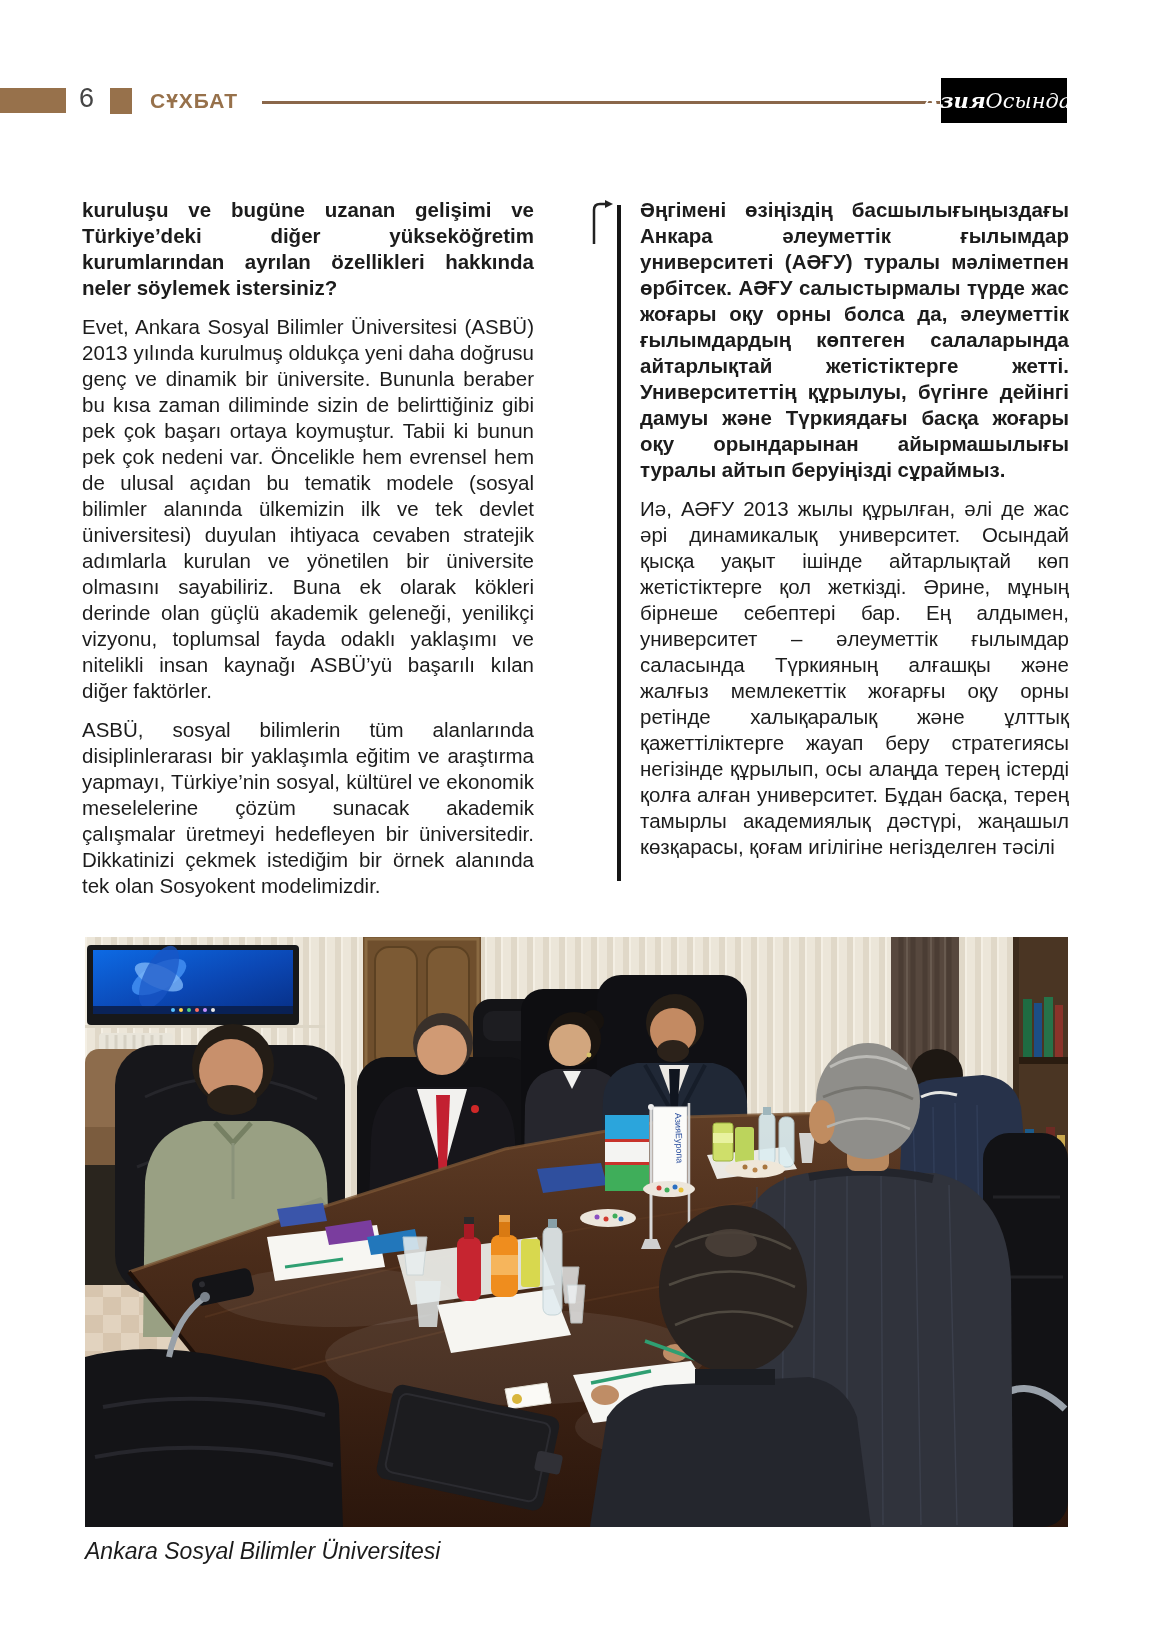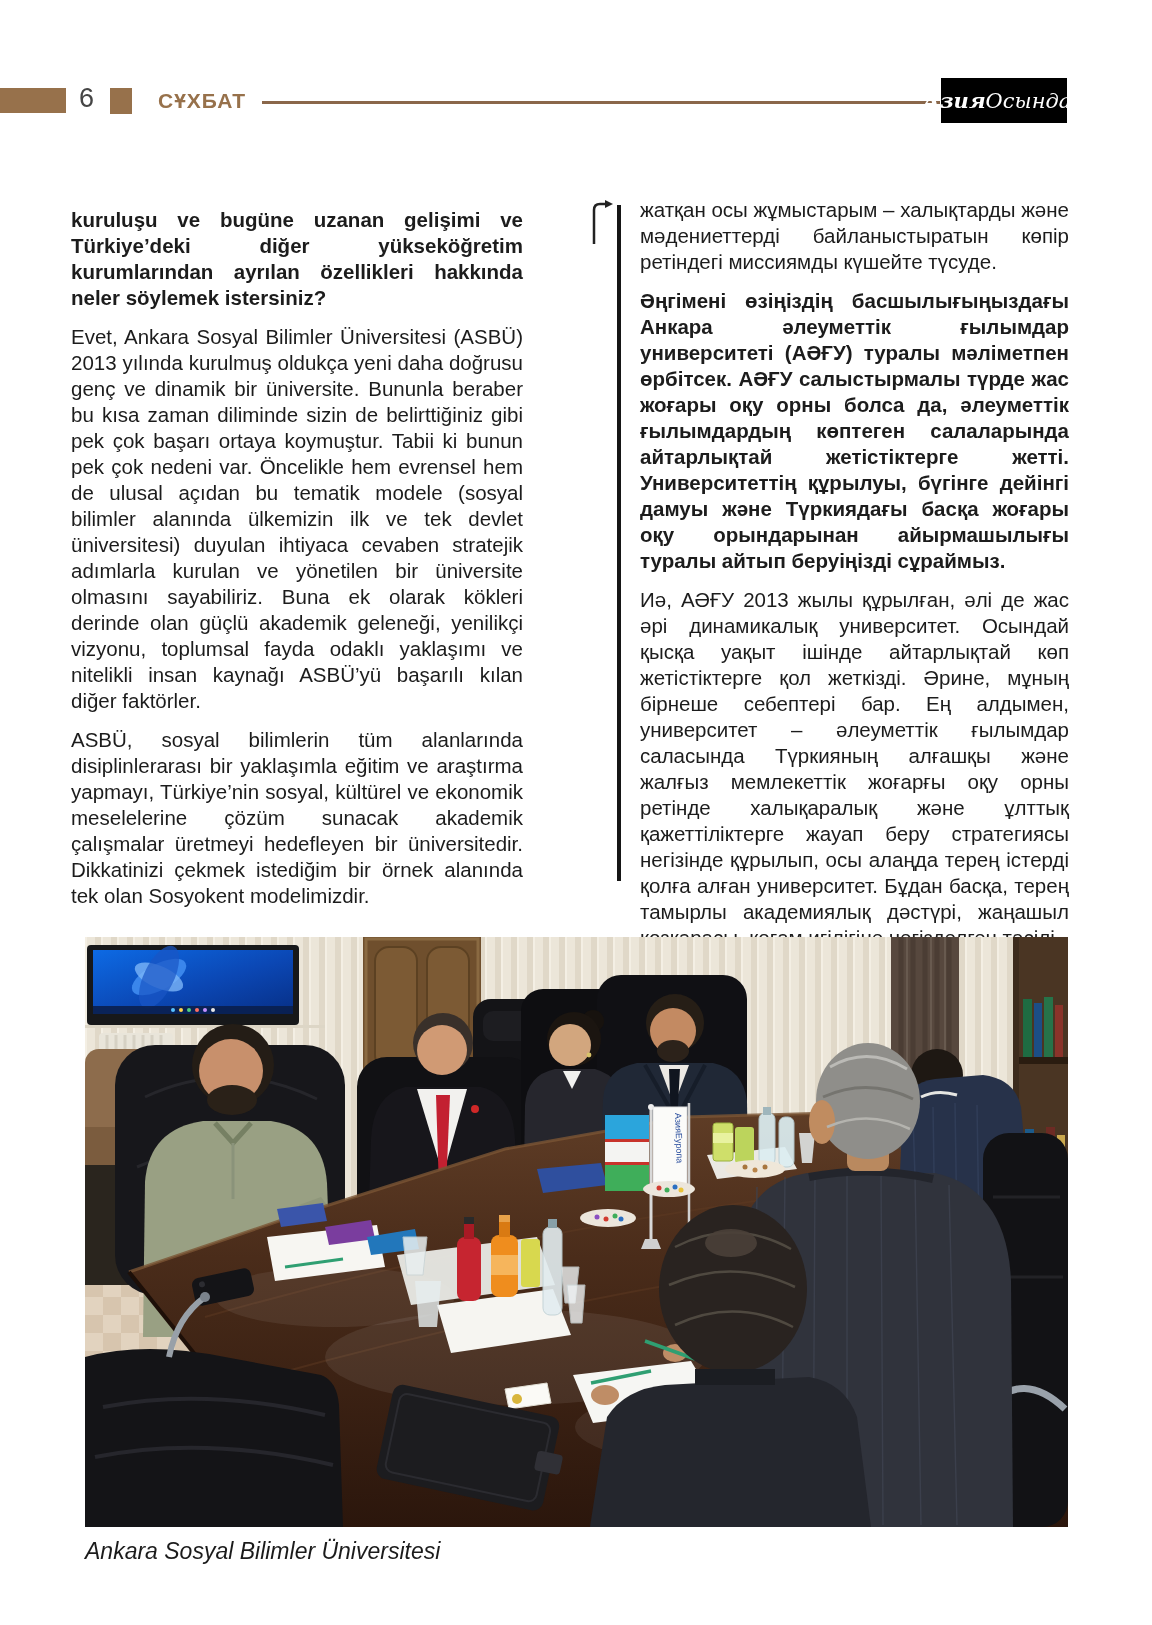--- a/index.html
+++ b/index.html
@@ -4,33 +4,33 @@
 <style>
   html,body { margin:0; padding:0; background:#ffffff; }
   .page {
     position:relative; width:1152px; height:1625px; background:#ffffff;
     font-family:"Liberation Sans", sans-serif; overflow:hidden; margin:0 auto;
   }
   
   .edge-bar { position:absolute; left:0; top:88px; width:66px; height:25px; background:#97714B; }
   .page-num { position:absolute; left:79px; top:83px; font-size:27px; color:#454545; }
   .hdr-square { position:absolute; left:110px; top:88px; width:22px; height:26px; background:#97714B; }
-  .section-title { position:absolute; left:158px; top:89px; font-size:21px; font-weight:bold;
+  .section-title { position:absolute; left:150px; top:89px; font-size:21px; font-weight:bold;
     color:#97714B; letter-spacing:1px; }
   .hdr-rule { position:absolute; left:262px; top:101px; width:678px; height:3px; background:#8A674A; }
   .logo-box { position:absolute; left:941px; top:78px; width:126px; height:45px; background:#000000;
     color:#ffffff; display:flex; align-items:center; justify-content:center;
     font-family:"DejaVu Serif", serif; font-style:italic; font-size:21px; white-space:nowrap; }
   .logo-box .b1 { font-weight:bold; }
   
   .col { position:absolute; top:197px; font-size:20.5px; line-height:26px; text-align:justify;
     color:#1c1c1c; }
   .col p { margin:0 0 13px 0; }
   .col p.bold { font-weight:bold; }
-  .col-left { left:71px; width:452px;margin-top:10px; }
+  .col-left { left:82px; width:452px; }
   .col-right { left:640px; width:429px; }
   .divider { position:absolute; left:617px; top:205px; width:4px; height:676px; background:#161616; }
   .cont-arrow { position:absolute; left:591px; top:200px; }
   
   .photo { position:absolute; left:85px; top:937px; width:983px; height:590px; margin:0; overflow:hidden; }
   .caption { position:absolute; left:85px; top:1538px; font-style:italic; font-size:23px; color:#1b1b1b; }
 </style>
 </head>
 <body>
 
@@ -52,21 +52,20 @@
     <p>ASBÜ, sosyal bilimlerin tüm alanlarında disiplinlerarası bir yaklaşımla eğitim ve araştırma yapmayı, Türkiye’nin sosyal, kültürel ve ekonomik meselelerine çözüm sunacak akademik çalışmalar üretmeyi hedefleyen bir üniversitedir. Dikkatinizi çekmek istediğim bir örnek alanında tek olan Sosyokent modelimizdir.</p>
   </div>
 
   <svg class="cont-arrow" width="26" height="46" viewBox="0 0 26 46">
     <path d="M3,44 L3,10 Q3,4 9,4 L16,4" fill="none" stroke="#222" stroke-width="2.5"></path>
     <path d="M14,0 L22,4 L14,8 Z" fill="#222"></path>
   </svg>
   <div class="divider"></div>
 
   <div class="col col-right">
-    <p>жатқан осы жұмыстарым – халықтарды және мәдениеттерді байланыстыратын көпір ретіндегі миссиямды күшейте түсуде.</p>
     <p class="bold">Әңгімені өзіңіздің басшылығыңыздағы Анкара әлеуметтік ғылымдар университеті (АӘҒУ) туралы мәліметпен өрбітсек. АӘҒУ салыстырмалы түрде жас жоғары оқу орны болса да, әлеуметтік ғылымдардың көптеген салаларында айтарлықтай жетістіктерге жетті. Университеттің құрылуы, бүгінге дейінгі дамуы және Түркиядағы басқа жоғары оқу орындарынан айырмашылығы туралы айтып беруіңізді сұраймыз.</p>
     <p>Иә, АӘҒУ 2013 жылы құрылған, әлі де жас әрі динамикалық университет. Осындай қысқа уақыт ішінде айтарлықтай көп жетістіктерге қол жеткізді. Әрине, мұның бірнеше себептері бар. Ең алдымен, университет – әлеуметтік ғылымдар саласында Түркияның алғашқы және жалғыз мемлекеттік жоғарғы оқу орны ретінде халықаралық және ұлттық қажеттіліктерге жауап беру стратегиясы негізінде құрылып, осы алаңда терең істерді қолға алған университет. Бұдан басқа, терең тамырлы академиялық дәстүрі, жаңашыл көзқарасы, қоғам игілігіне негізделген тәсілі</p>
   </div>
 
   <figure class="photo">
     <svg viewBox="0 0 983 590" width="983" height="590">
       <defs>
         <pattern id="blinds" width="16" height="24" patternUnits="userSpaceOnUse">
           <rect width="16" height="24" fill="#ece6d9"></rect>
           <rect x="10" width="6" height="24" fill="#e0d8c8"></rect>

